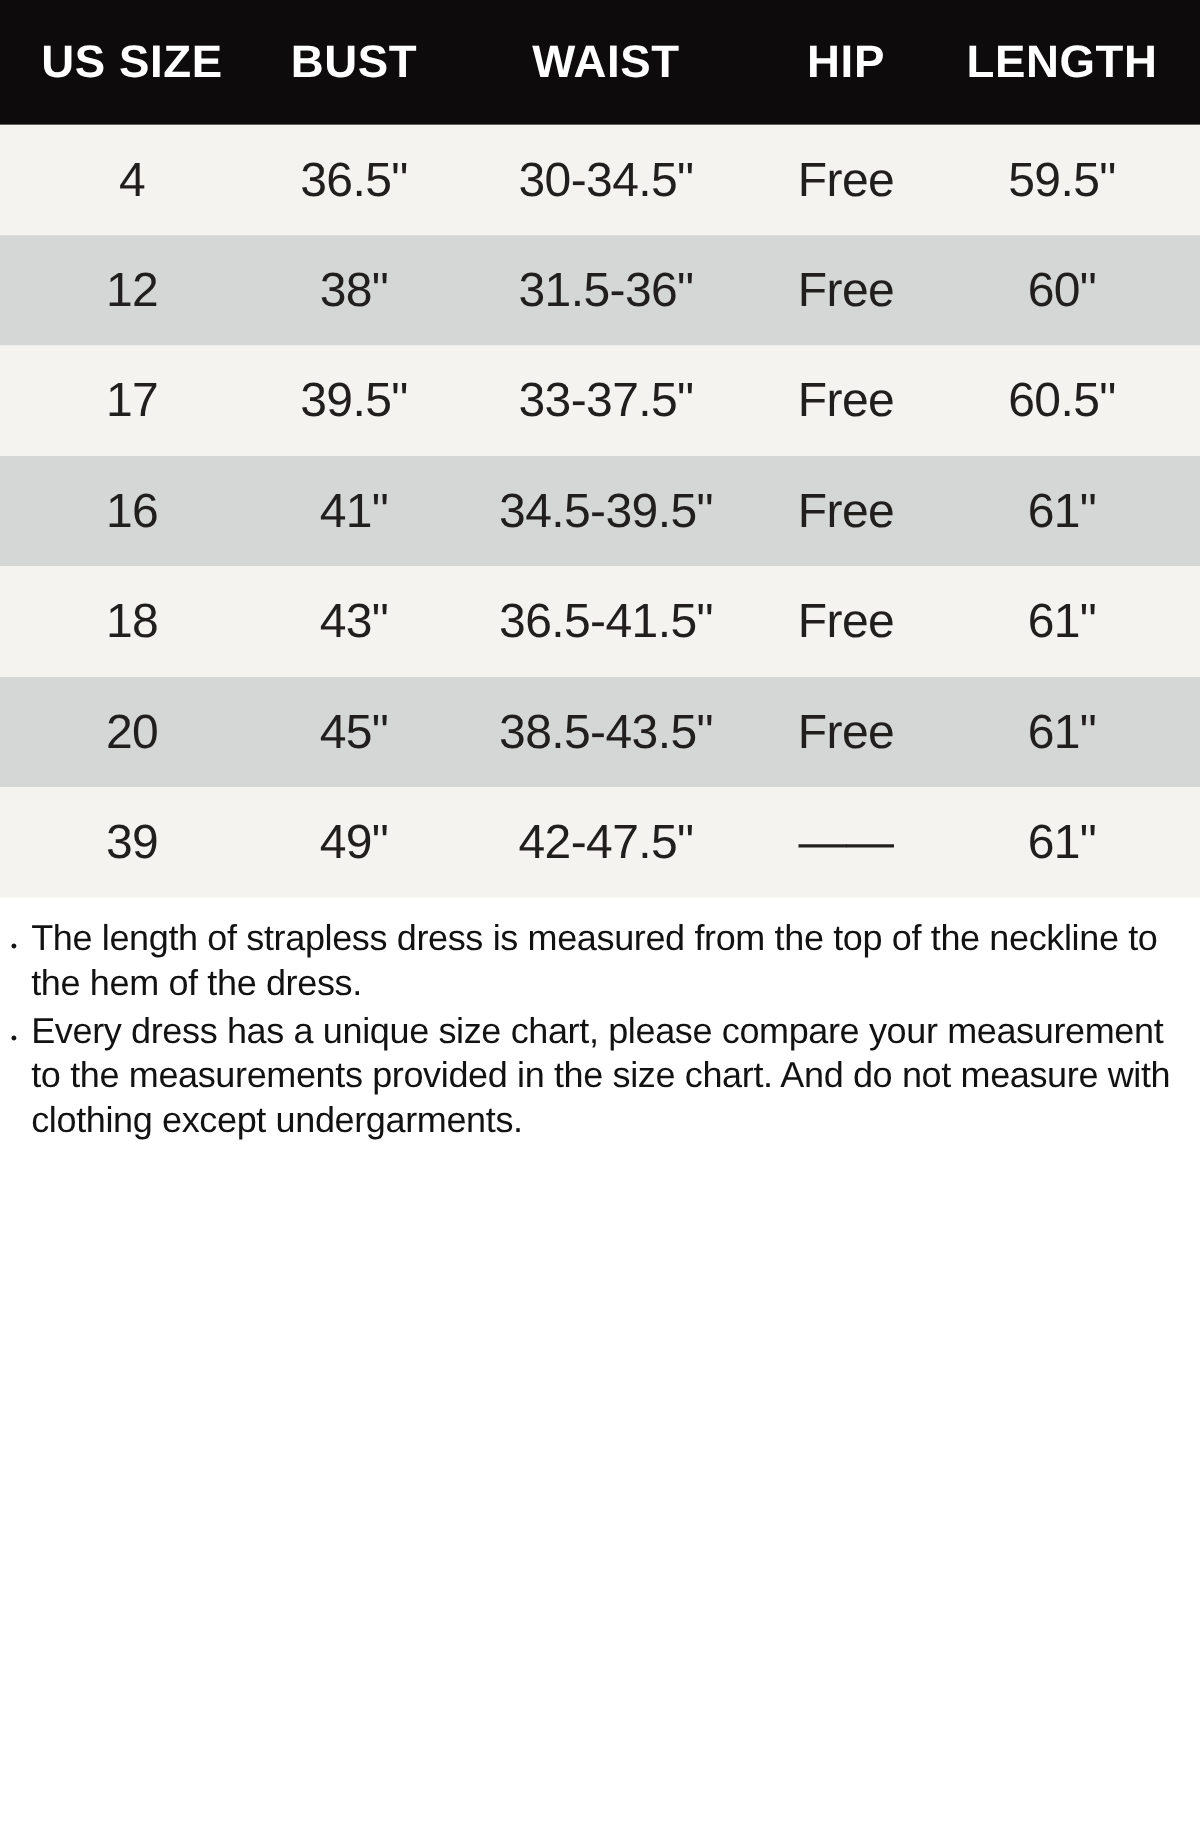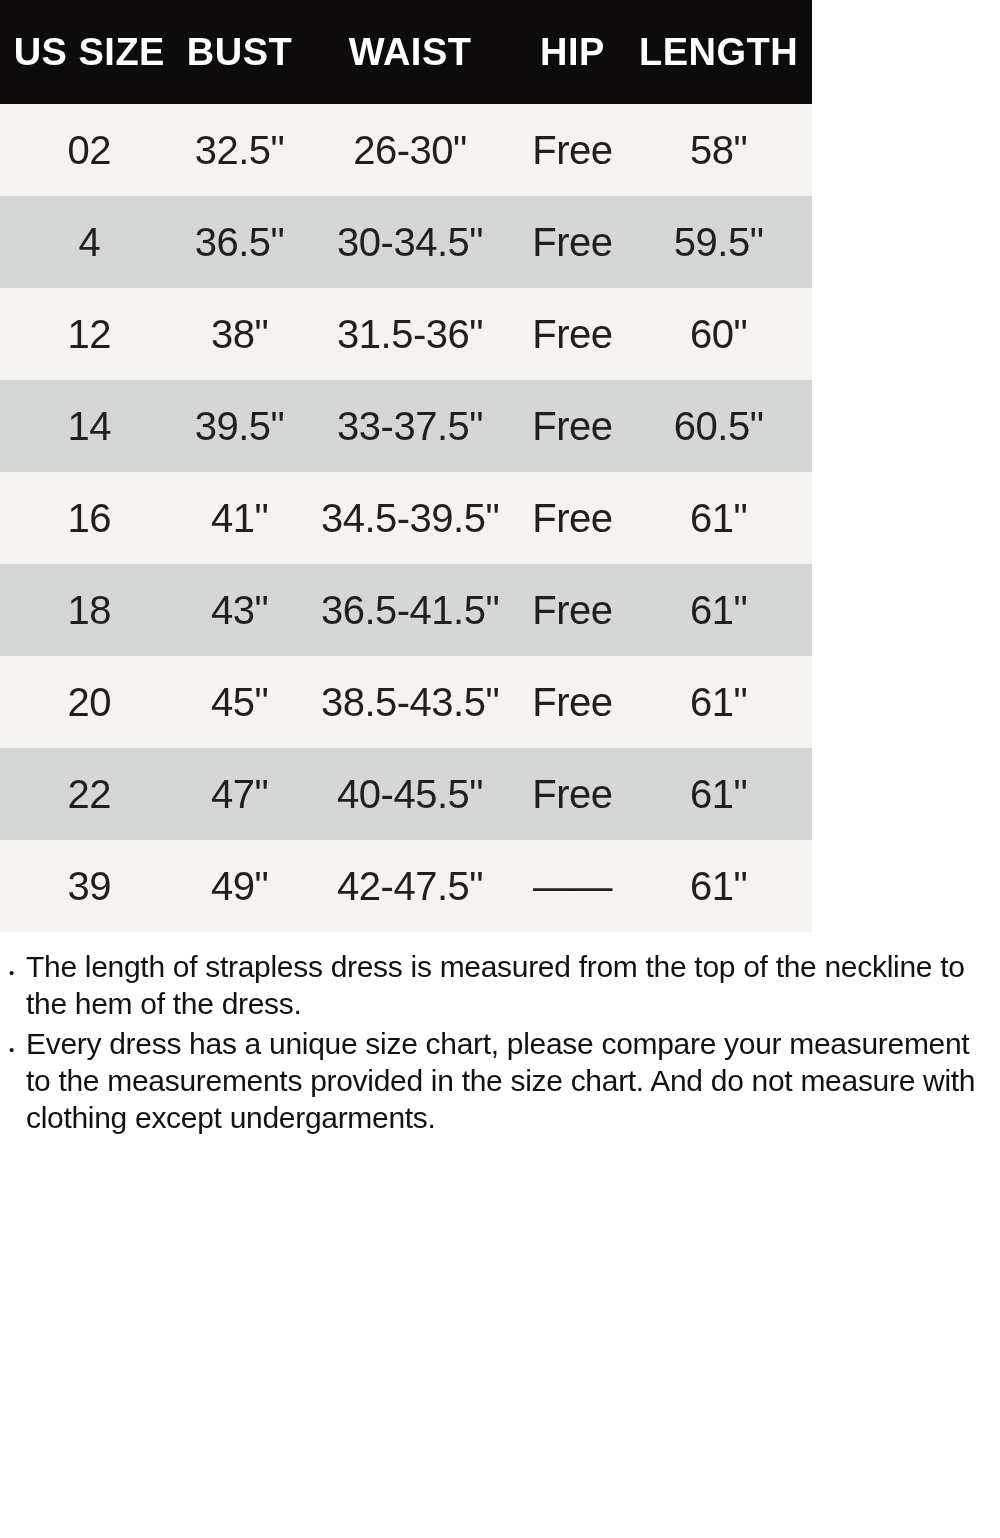--- a/index.html
+++ b/index.html
@@ -11,21 +11,21 @@
     --note-text: #121212;
   }
   * { margin: 0; padding: 0; box-sizing: border-box; }
   html, body {
     width: 1000px;
     background: #ffffff;
     font-family: "Liberation Sans", sans-serif;
   }
   .chart-wrap { width: 1000px; }
   table.size-table {
-    width: 812px;
+    width: 1000px;
     border-collapse: collapse;
     table-layout: fixed;
   }
   col.c1 { width: 22%; }
   col.c2 { width: 15%; }
   col.c3 { width: 27%; }
   col.c4 { width: 13%; }
   col.c5 { width: 23%; }
   table.size-table th {
     background: var(--header-bg);
@@ -85,27 +85,20 @@
     <thead>
       <tr>
         <th>US SIZE</th>
         <th>BUST</th>
         <th>WAIST</th>
         <th>HIP</th>
         <th>LENGTH</th>
       </tr>
     </thead>
     <tbody id="table-body">
-    <tr>
-      <td>02</td>
-      <td>32.5"</td>
-      <td>26-30"</td>
-      <td>Free</td>
-      <td>58"</td>
-    </tr>
 
 
 
 
     <tr>
       <td>4</td>
       <td>36.5"</td>
       <td>30-34.5"</td>
       <td>Free</td>
       <td>59.5"</td>
@@ -113,21 +106,21 @@
 
     <tr>
       <td>12</td>
       <td>38"</td>
       <td>31.5-36"</td>
       <td>Free</td>
       <td>60"</td>
     </tr>
 
     <tr>
-      <td>14</td>
+      <td>17</td>
       <td>39.5"</td>
       <td>33-37.5"</td>
       <td>Free</td>
       <td>60.5"</td>
     </tr>
 
     <tr>
       <td>16</td>
       <td>41"</td>
       <td>34.5-39.5"</td>
@@ -144,27 +137,20 @@
     </tr>
 
     <tr>
       <td>20</td>
       <td>45"</td>
       <td>38.5-43.5"</td>
       <td>Free</td>
       <td>61"</td>
     </tr>
 
-    <tr>
-      <td>22</td>
-      <td>47"</td>
-      <td>40-45.5"</td>
-      <td>Free</td>
-      <td>61"</td>
-    </tr>
 
     <tr>
       <td>39</td>
       <td>49"</td>
       <td>42-47.5"</td>
       <td>——</td>
       <td>61"</td>
     </tr>
 
   </tbody>

